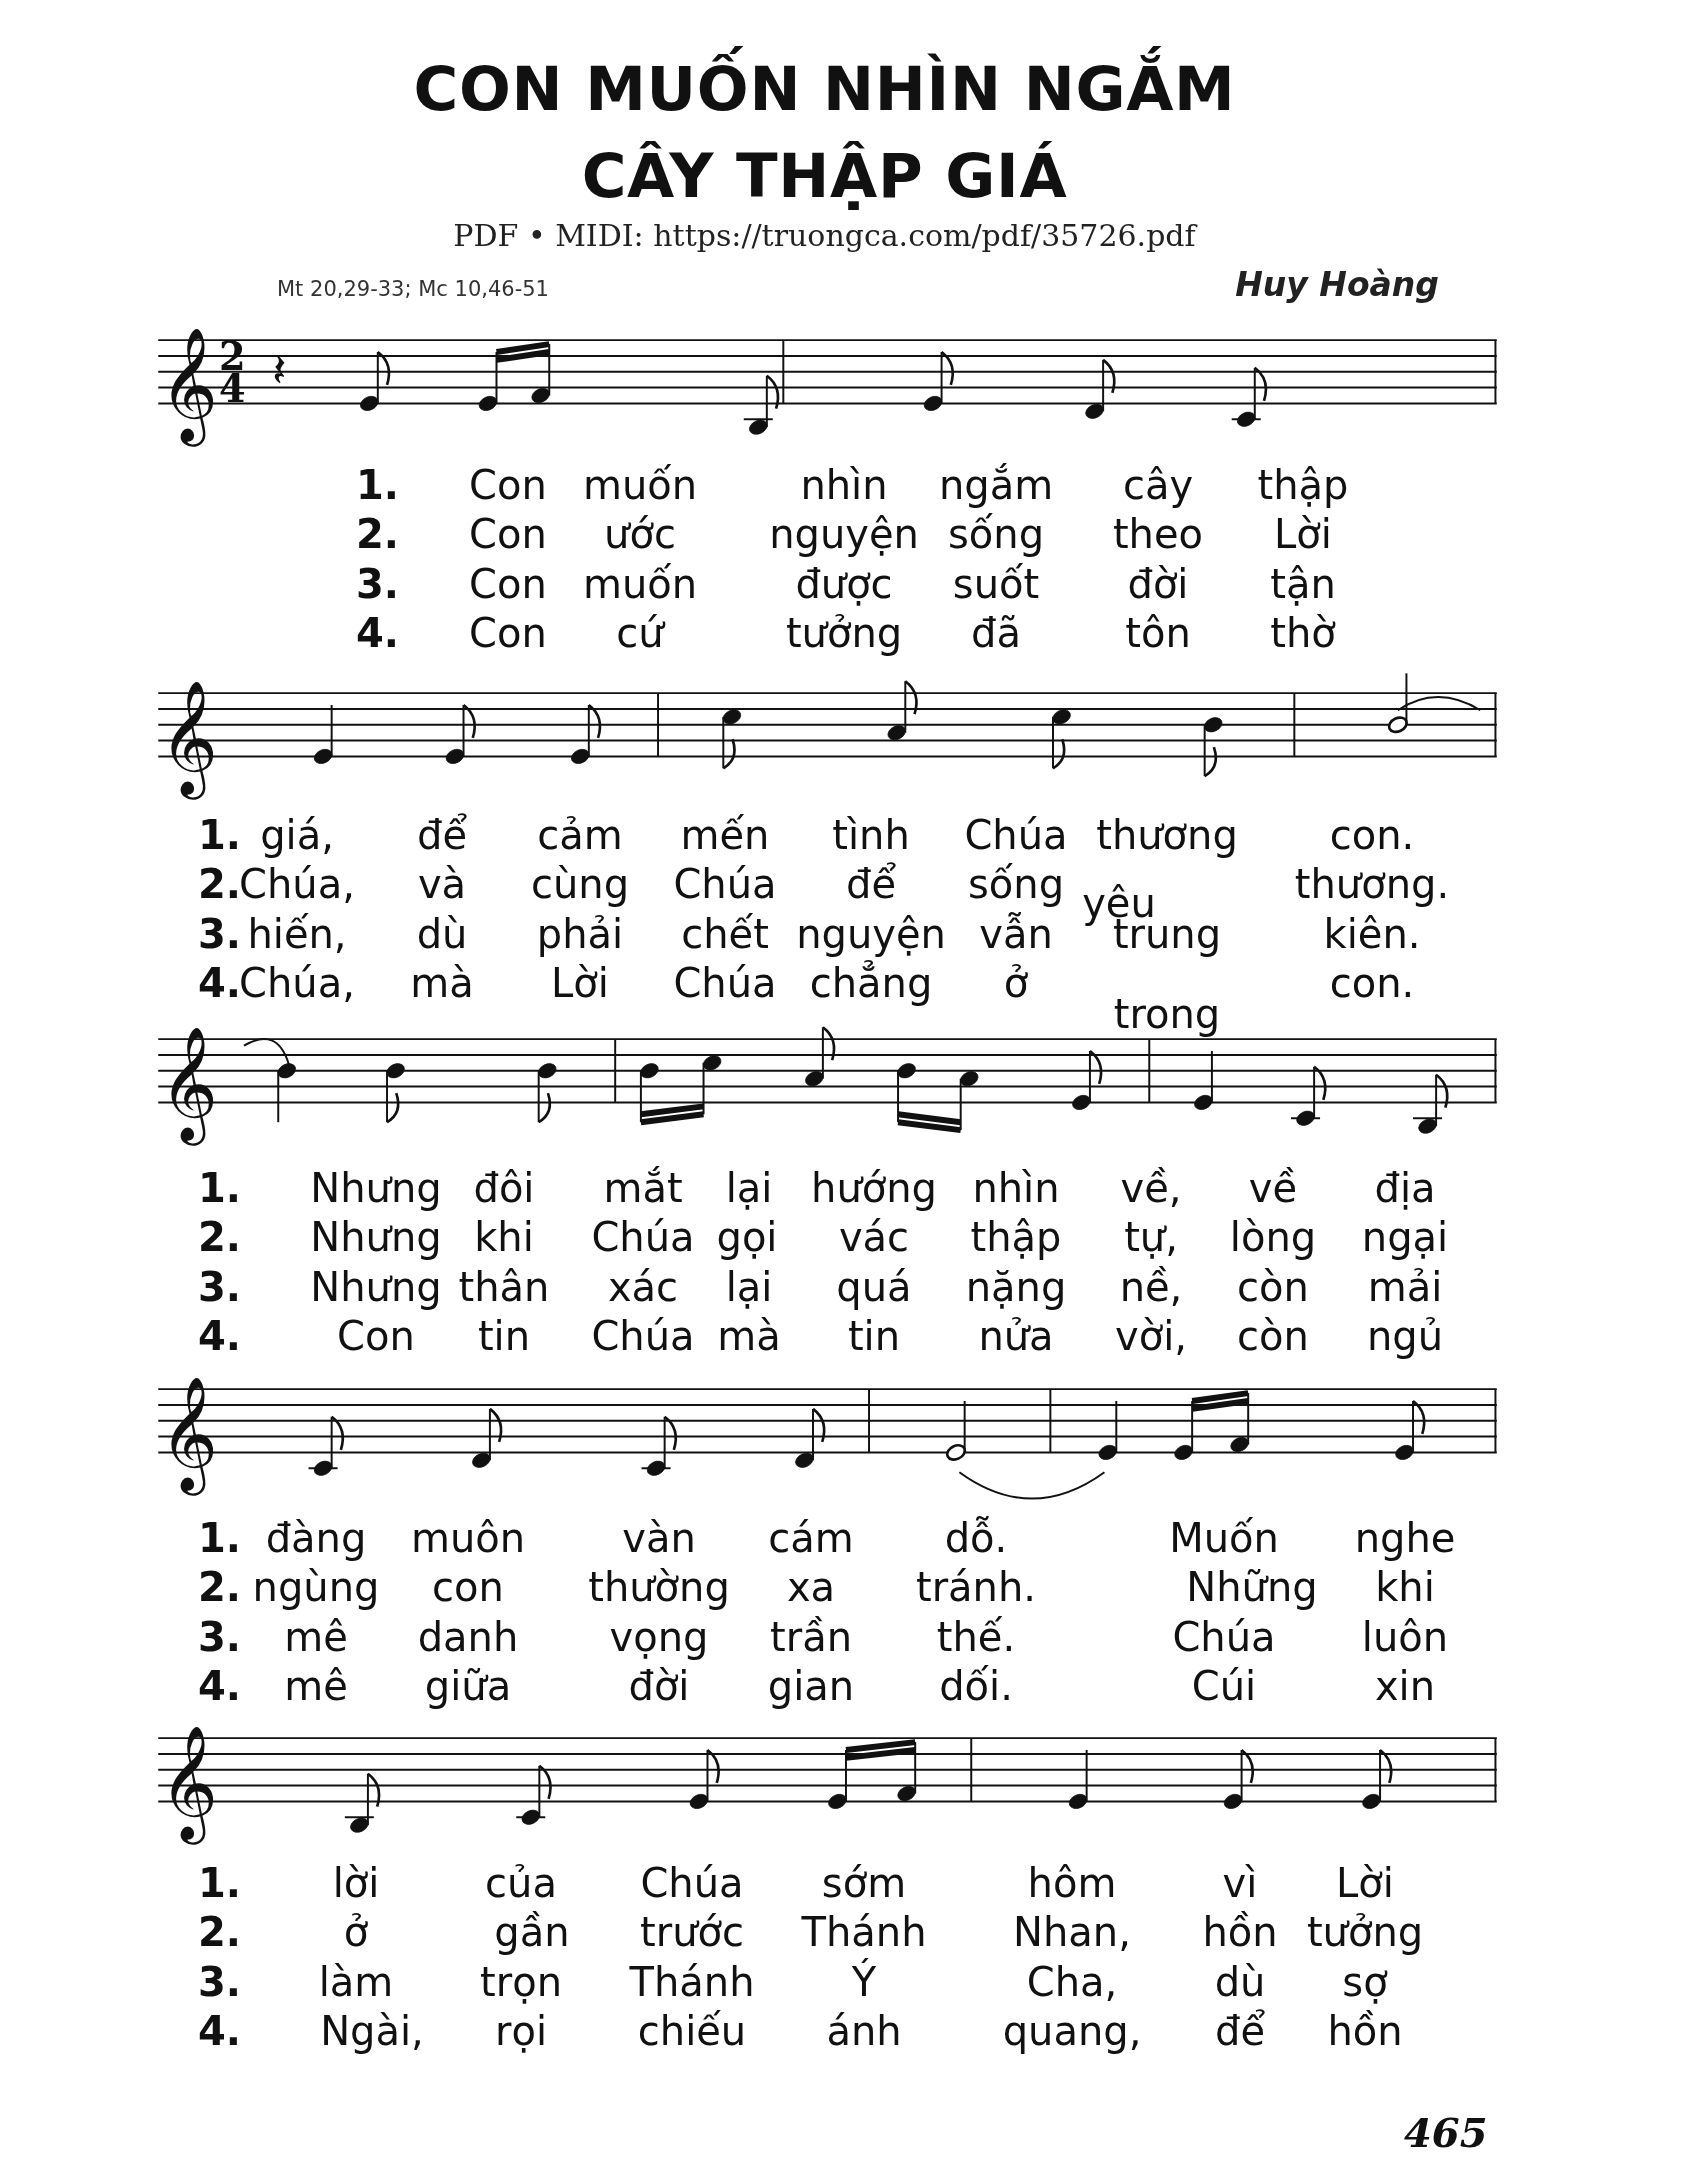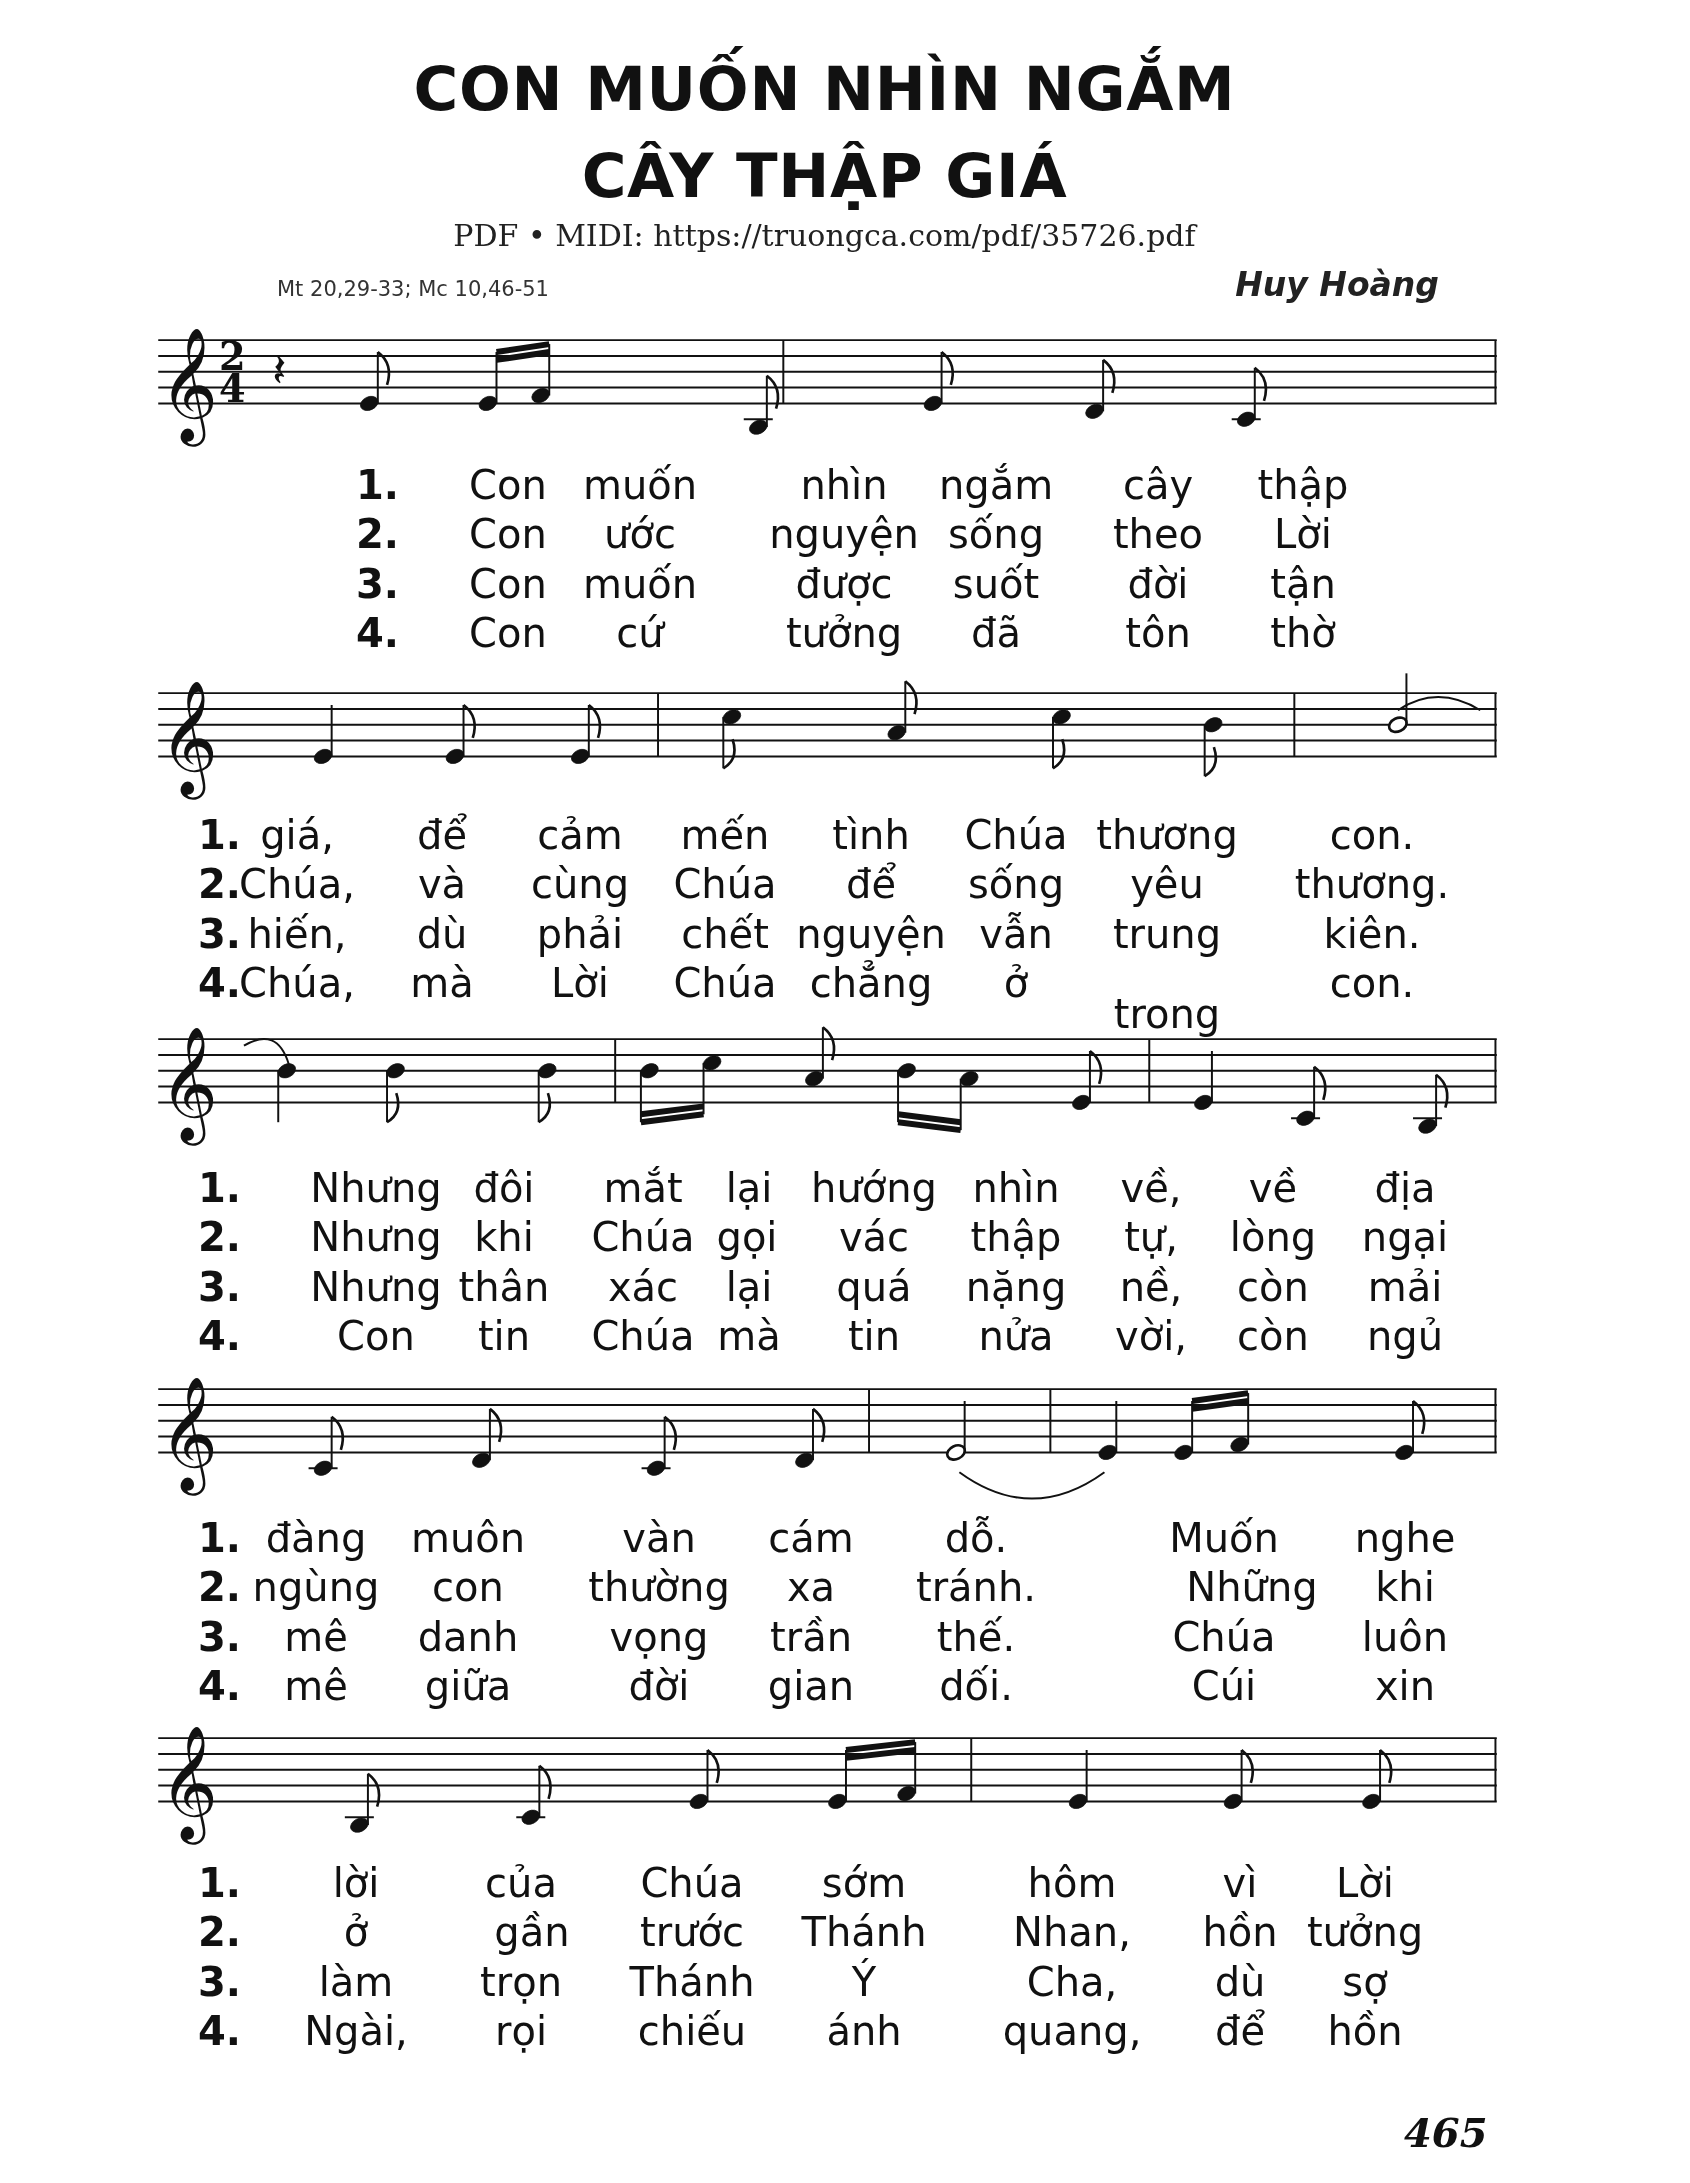--- a/index.html
+++ b/index.html
@@ -159,21 +159,21 @@
           <span class="syl" style="left: 1214px;">con.</span>
         </div>
         <div class="lyric-row" style="top: 49px;">
           <span class="verse-num" style="left: 40px;">2.</span>
           <span class="syl" style="left: 139px;">Chúa,</span>
           <span class="syl" style="left: 284px;">và</span>
           <span class="syl" style="left: 422px;">cùng</span>
           <span class="syl" style="left: 567px;">Chúa</span>
           <span class="syl" style="left: 713px;">để</span>
           <span class="syl" style="left: 858px;">sống</span>
-          <span class="syl" style="left: 1009px;">yêu</span>
+          <span class="syl" style="left: 961px; margin-top: 19px;">yêu</span>
           <span class="syl" style="left: 1214px;">thương.</span>
         </div>
         <div class="lyric-row" style="top: 99px;">
           <span class="verse-num" style="left: 40px;">3.</span>
           <span class="syl" style="left: 139px;">hiến,</span>
           <span class="syl" style="left: 284px;">dù</span>
           <span class="syl" style="left: 422px;">phải</span>
           <span class="syl" style="left: 567px;">chết</span>
           <span class="syl" style="left: 713px;">nguyện</span>
           <span class="syl" style="left: 858px;">vẫn</span>
@@ -444,21 +444,21 @@
           <span class="syl" style="left: 198px;">làm</span>
           <span class="syl" style="left: 363px;">trọn</span>
           <span class="syl" style="left: 534px;">Thánh</span>
           <span class="syl" style="left: 706px;">Ý</span>
           <span class="syl" style="left: 914px;">Cha,</span>
           <span class="syl" style="left: 1082px;">dù</span>
           <span class="syl" style="left: 1207px;">sợ</span>
         </div>
         <div class="lyric-row" style="top: 148px;">
           <span class="verse-num" style="left: 40px;">4.</span>
-          <span class="syl" style="left: 198px;">Ngài,</span>
+          <span class="syl" style="left: 214px;">Ngài,</span>
           <span class="syl" style="left: 363px;">rọi</span>
           <span class="syl" style="left: 534px;">chiếu</span>
           <span class="syl" style="left: 706px;">ánh</span>
           <span class="syl" style="left: 914px;">quang,</span>
           <span class="syl" style="left: 1082px;">để</span>
           <span class="syl" style="left: 1207px;">hồn</span>
         </div>
       </div>
     </div>
   </div>

